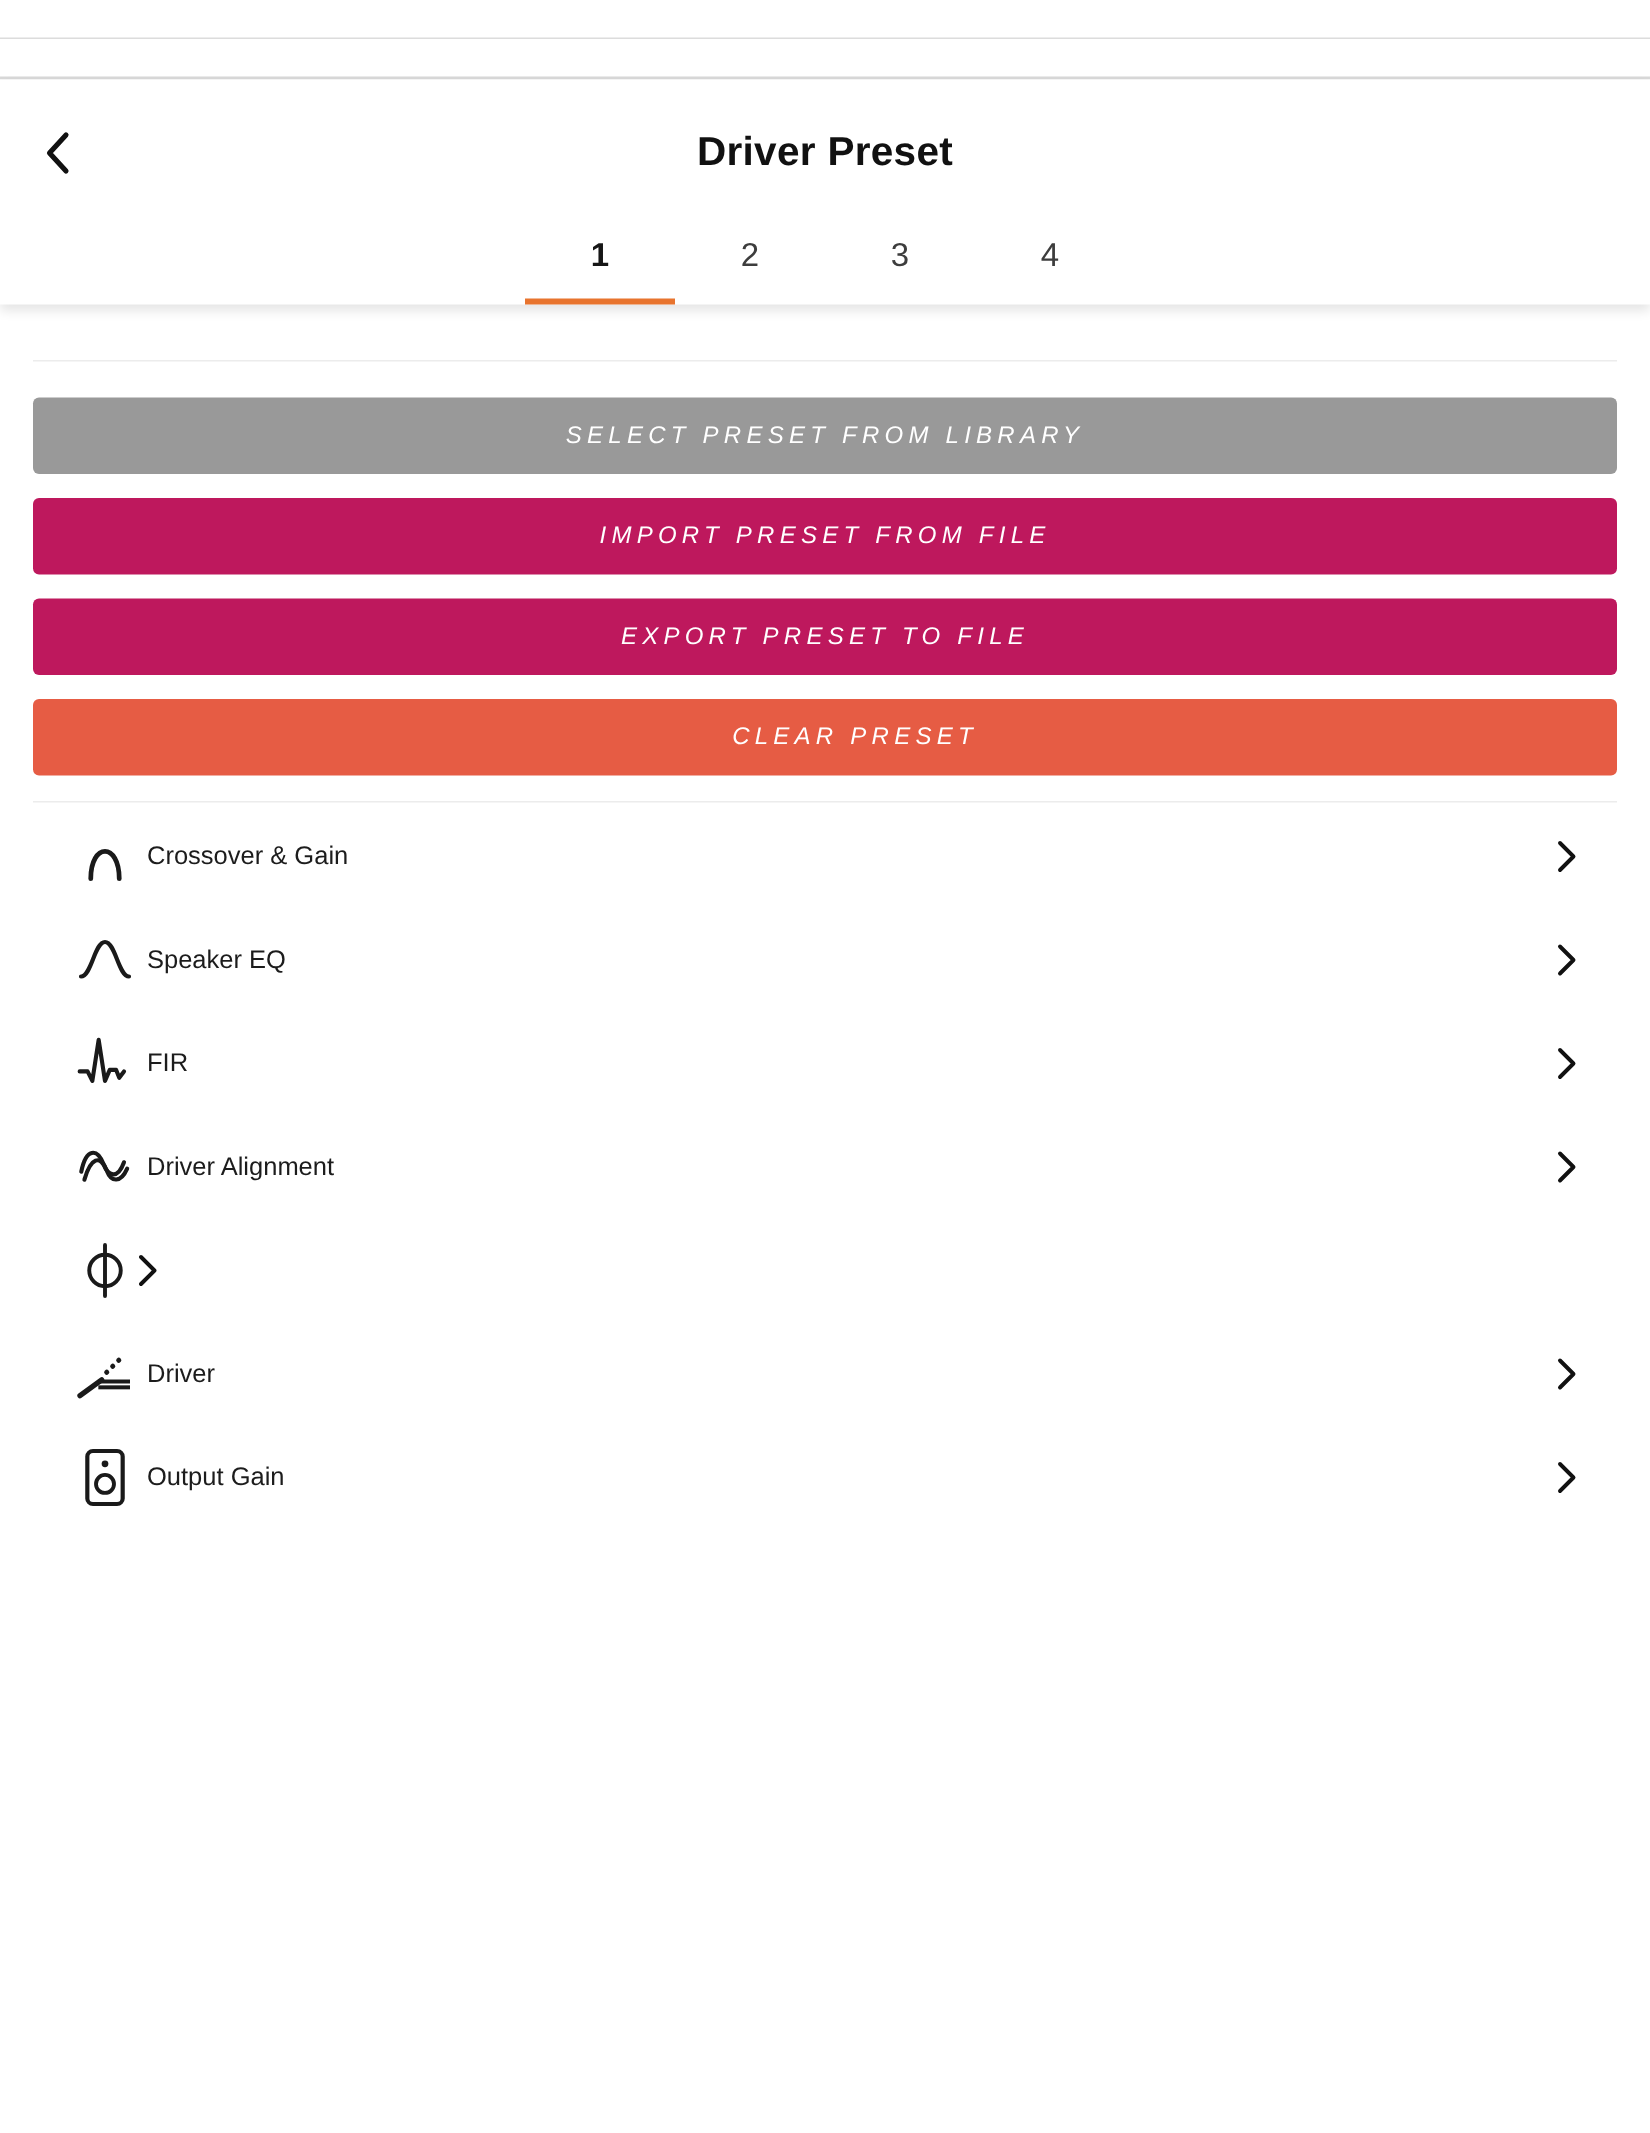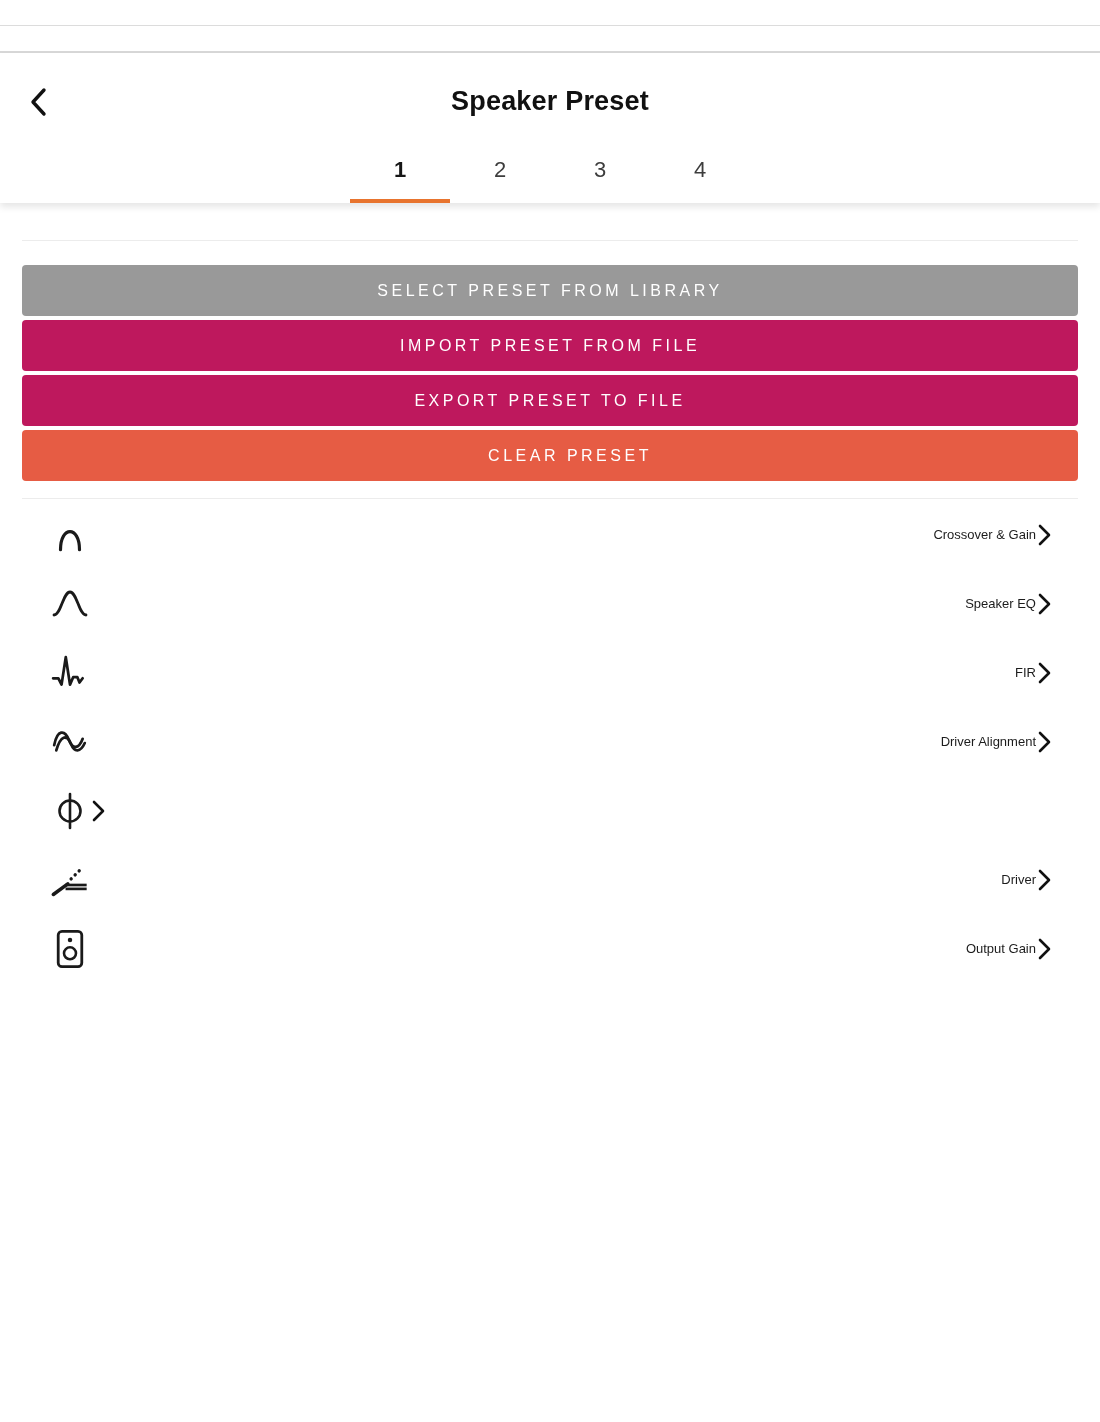--- a/index.html
+++ b/index.html
@@ -88,28 +88,29 @@
 
   .actions { padding-top: 24px; }
   .action-button {
     display: flex;
     align-items: center;
     justify-content: center;
     width: 100%;
     height: 51px;
     border: none;
     border-radius: 4px;
-    margin-bottom: 4px;
+    margin-bottom: 16px;
     color: #ffffff;
     font-family: "Liberation Sans", sans-serif;
     font-size: 16px;
     font-weight: 400;
     letter-spacing: 3.5px;
     cursor: pointer;
     text-transform: uppercase;
+    font-style: italic;
   }
   .btn-gray   { background: #999999; }
   .btn-navy   { background: #be185d; }
   .btn-orange { background: #e65c44; padding-left: 46px; }
 
   
   .menu { padding-top: 1px; }
   .menu-row {
     display: flex;
     align-items: center;
@@ -120,24 +121,23 @@
   .menu-icon {
     width: 40px;
     height: 40px;
     display: flex;
     align-items: center;
     justify-content: center;
     flex: 0 0 40px;
   }
   .menu-label {
     flex: 1;
-    margin-left: 40px;
-    font-size: 13px;
+    margin-left: 8px;
+    font-size: 17px;
     color: #1c1c1c;
-    text-align: right;
   }
   .menu-chevron {
     flex: 0 0 auto;
     display: flex;
     align-items: center;
   }
   svg { display: block; }
 </style>
 </head>
 <body>
@@ -147,21 +147,21 @@
 
 <div class="header">
   <div class="header-top">
     <div class="back-button">
       <span>
         <svg width="24" height="30" viewBox="0 0 24 30" fill="none">
           <path d="M17 3 L6 15 L17 27" stroke="#111" stroke-width="3.4" stroke-linecap="round" stroke-linejoin="round"></path>
         </svg>
       </span>
     </div>
-    <div class="page-title">Speaker Preset</div>
+    <div class="page-title">Driver Preset</div>
   </div>
   <div class="tabs">
     <div class="tab active">1</div>
     <div class="tab">2</div>
     <div class="tab">3</div>
     <div class="tab">4</div>
   </div>
 </div>
 
 <div class="content">

